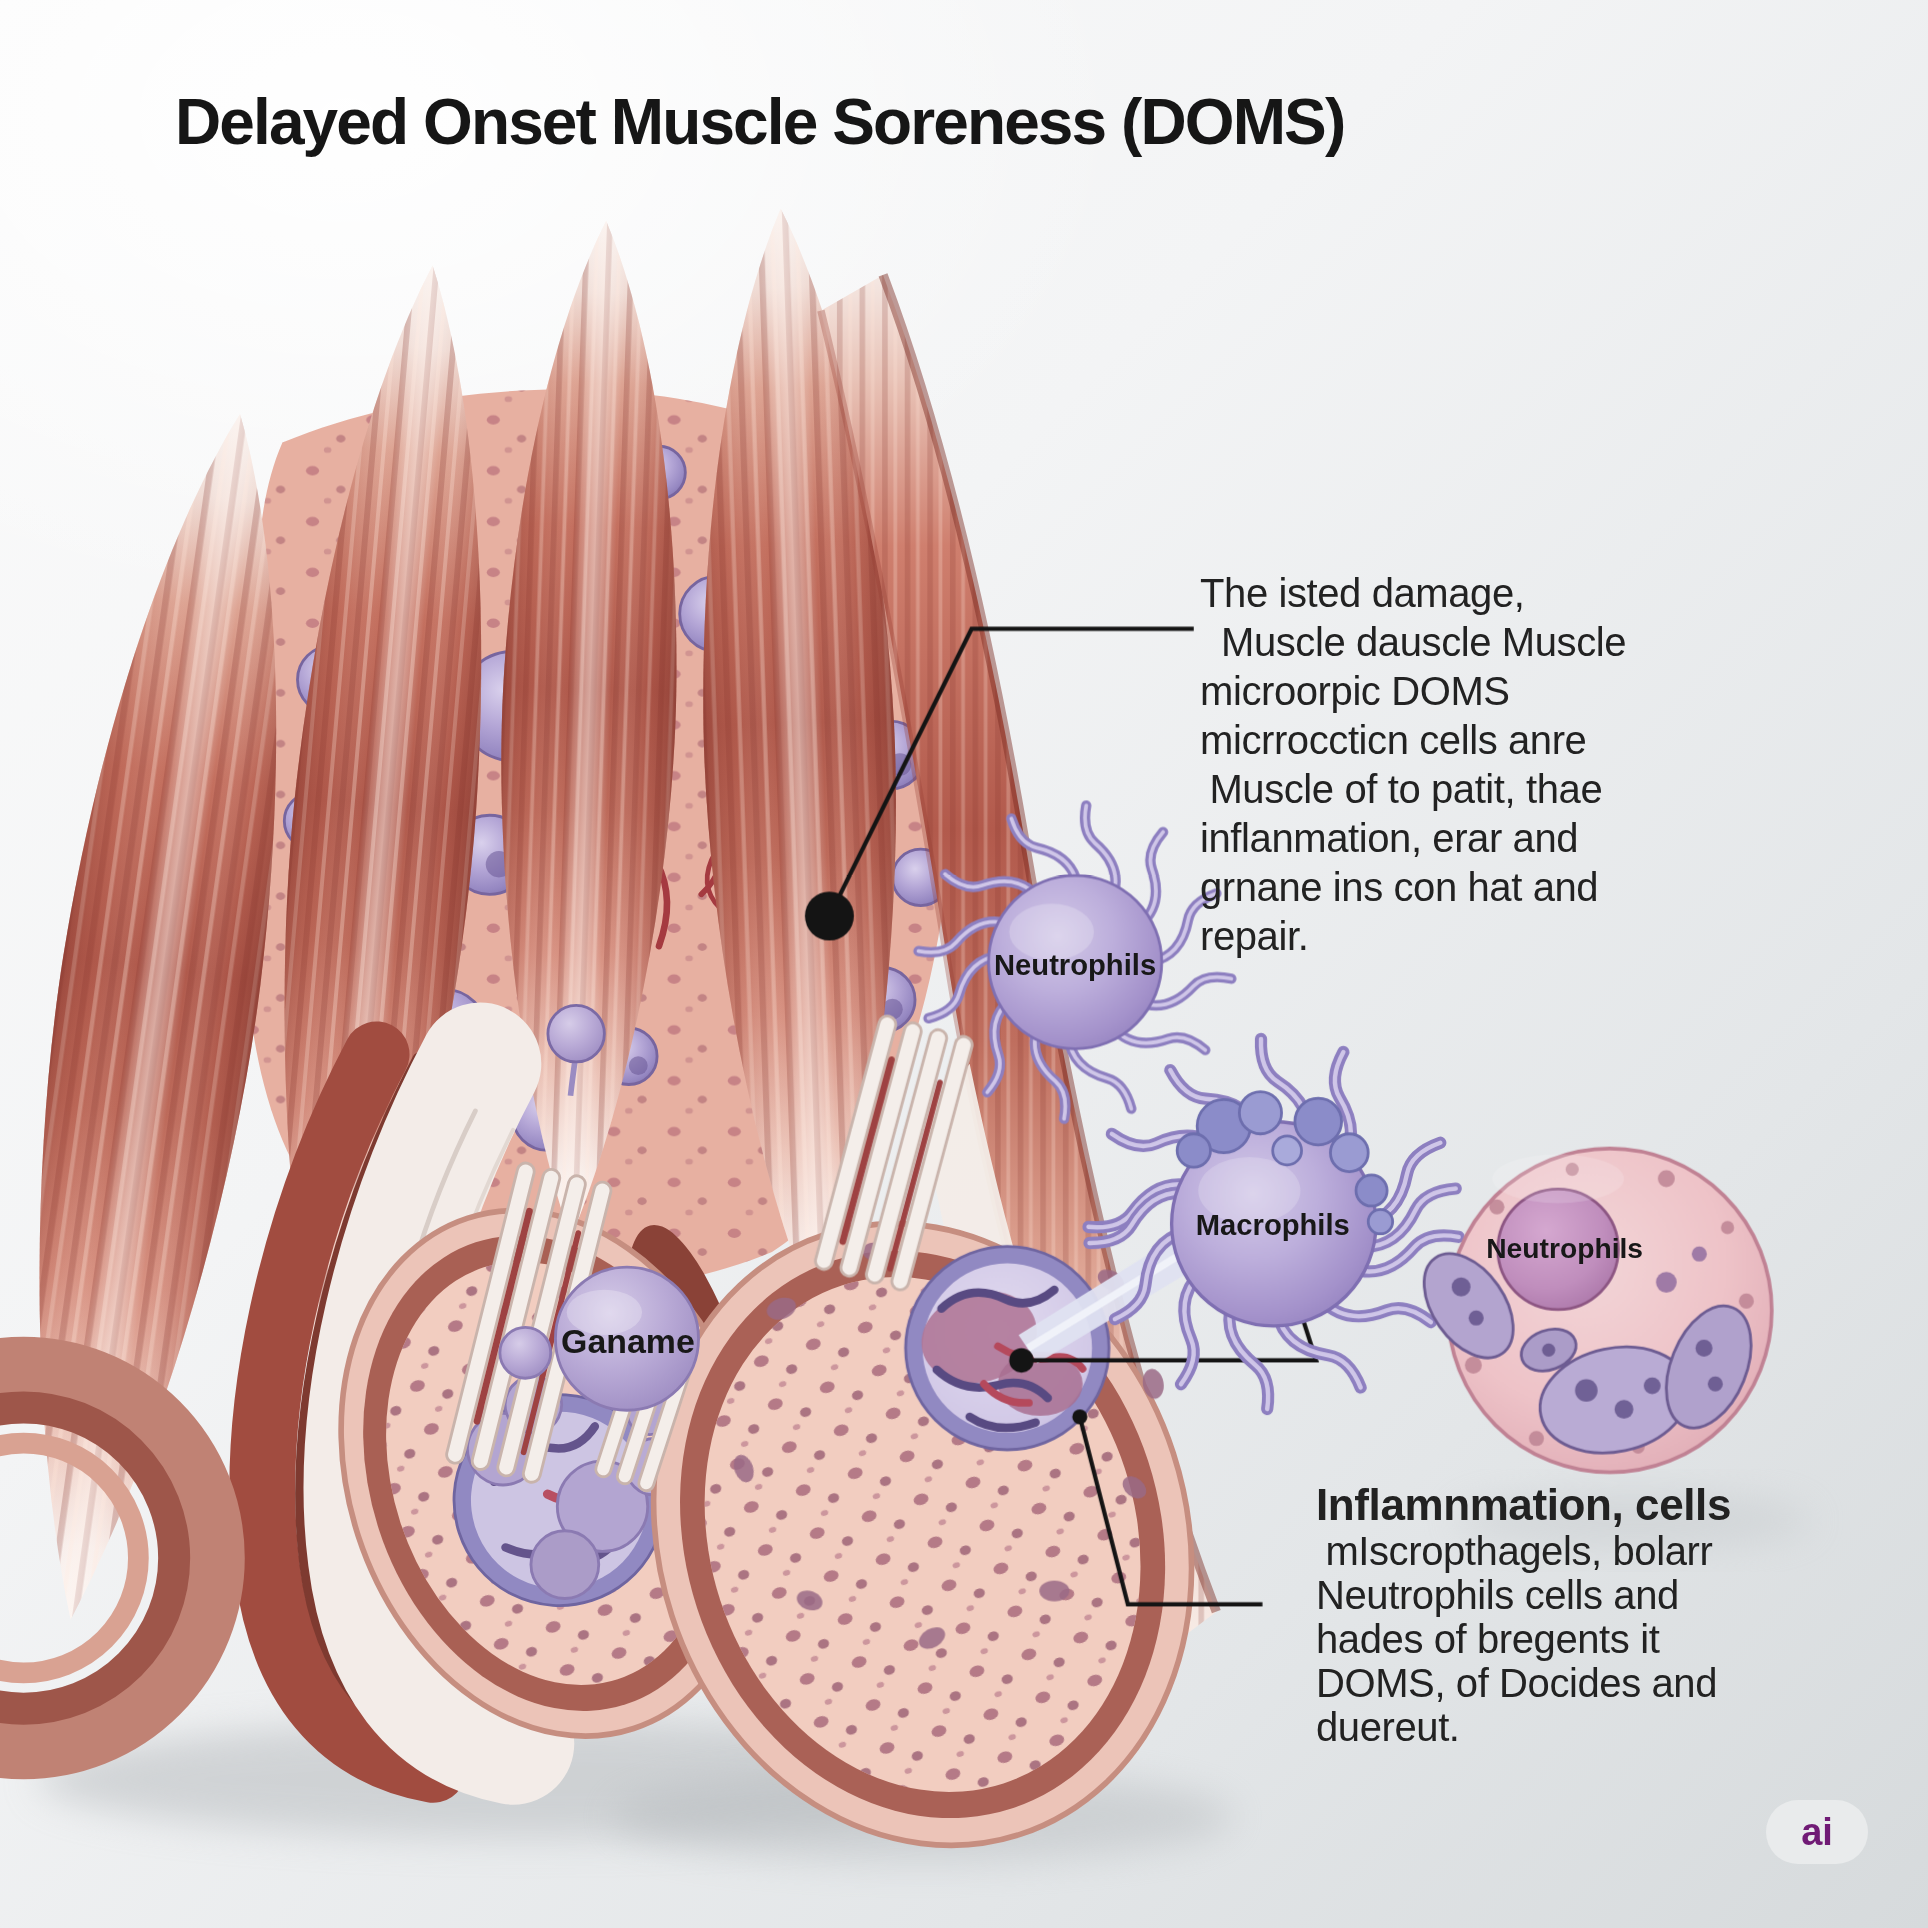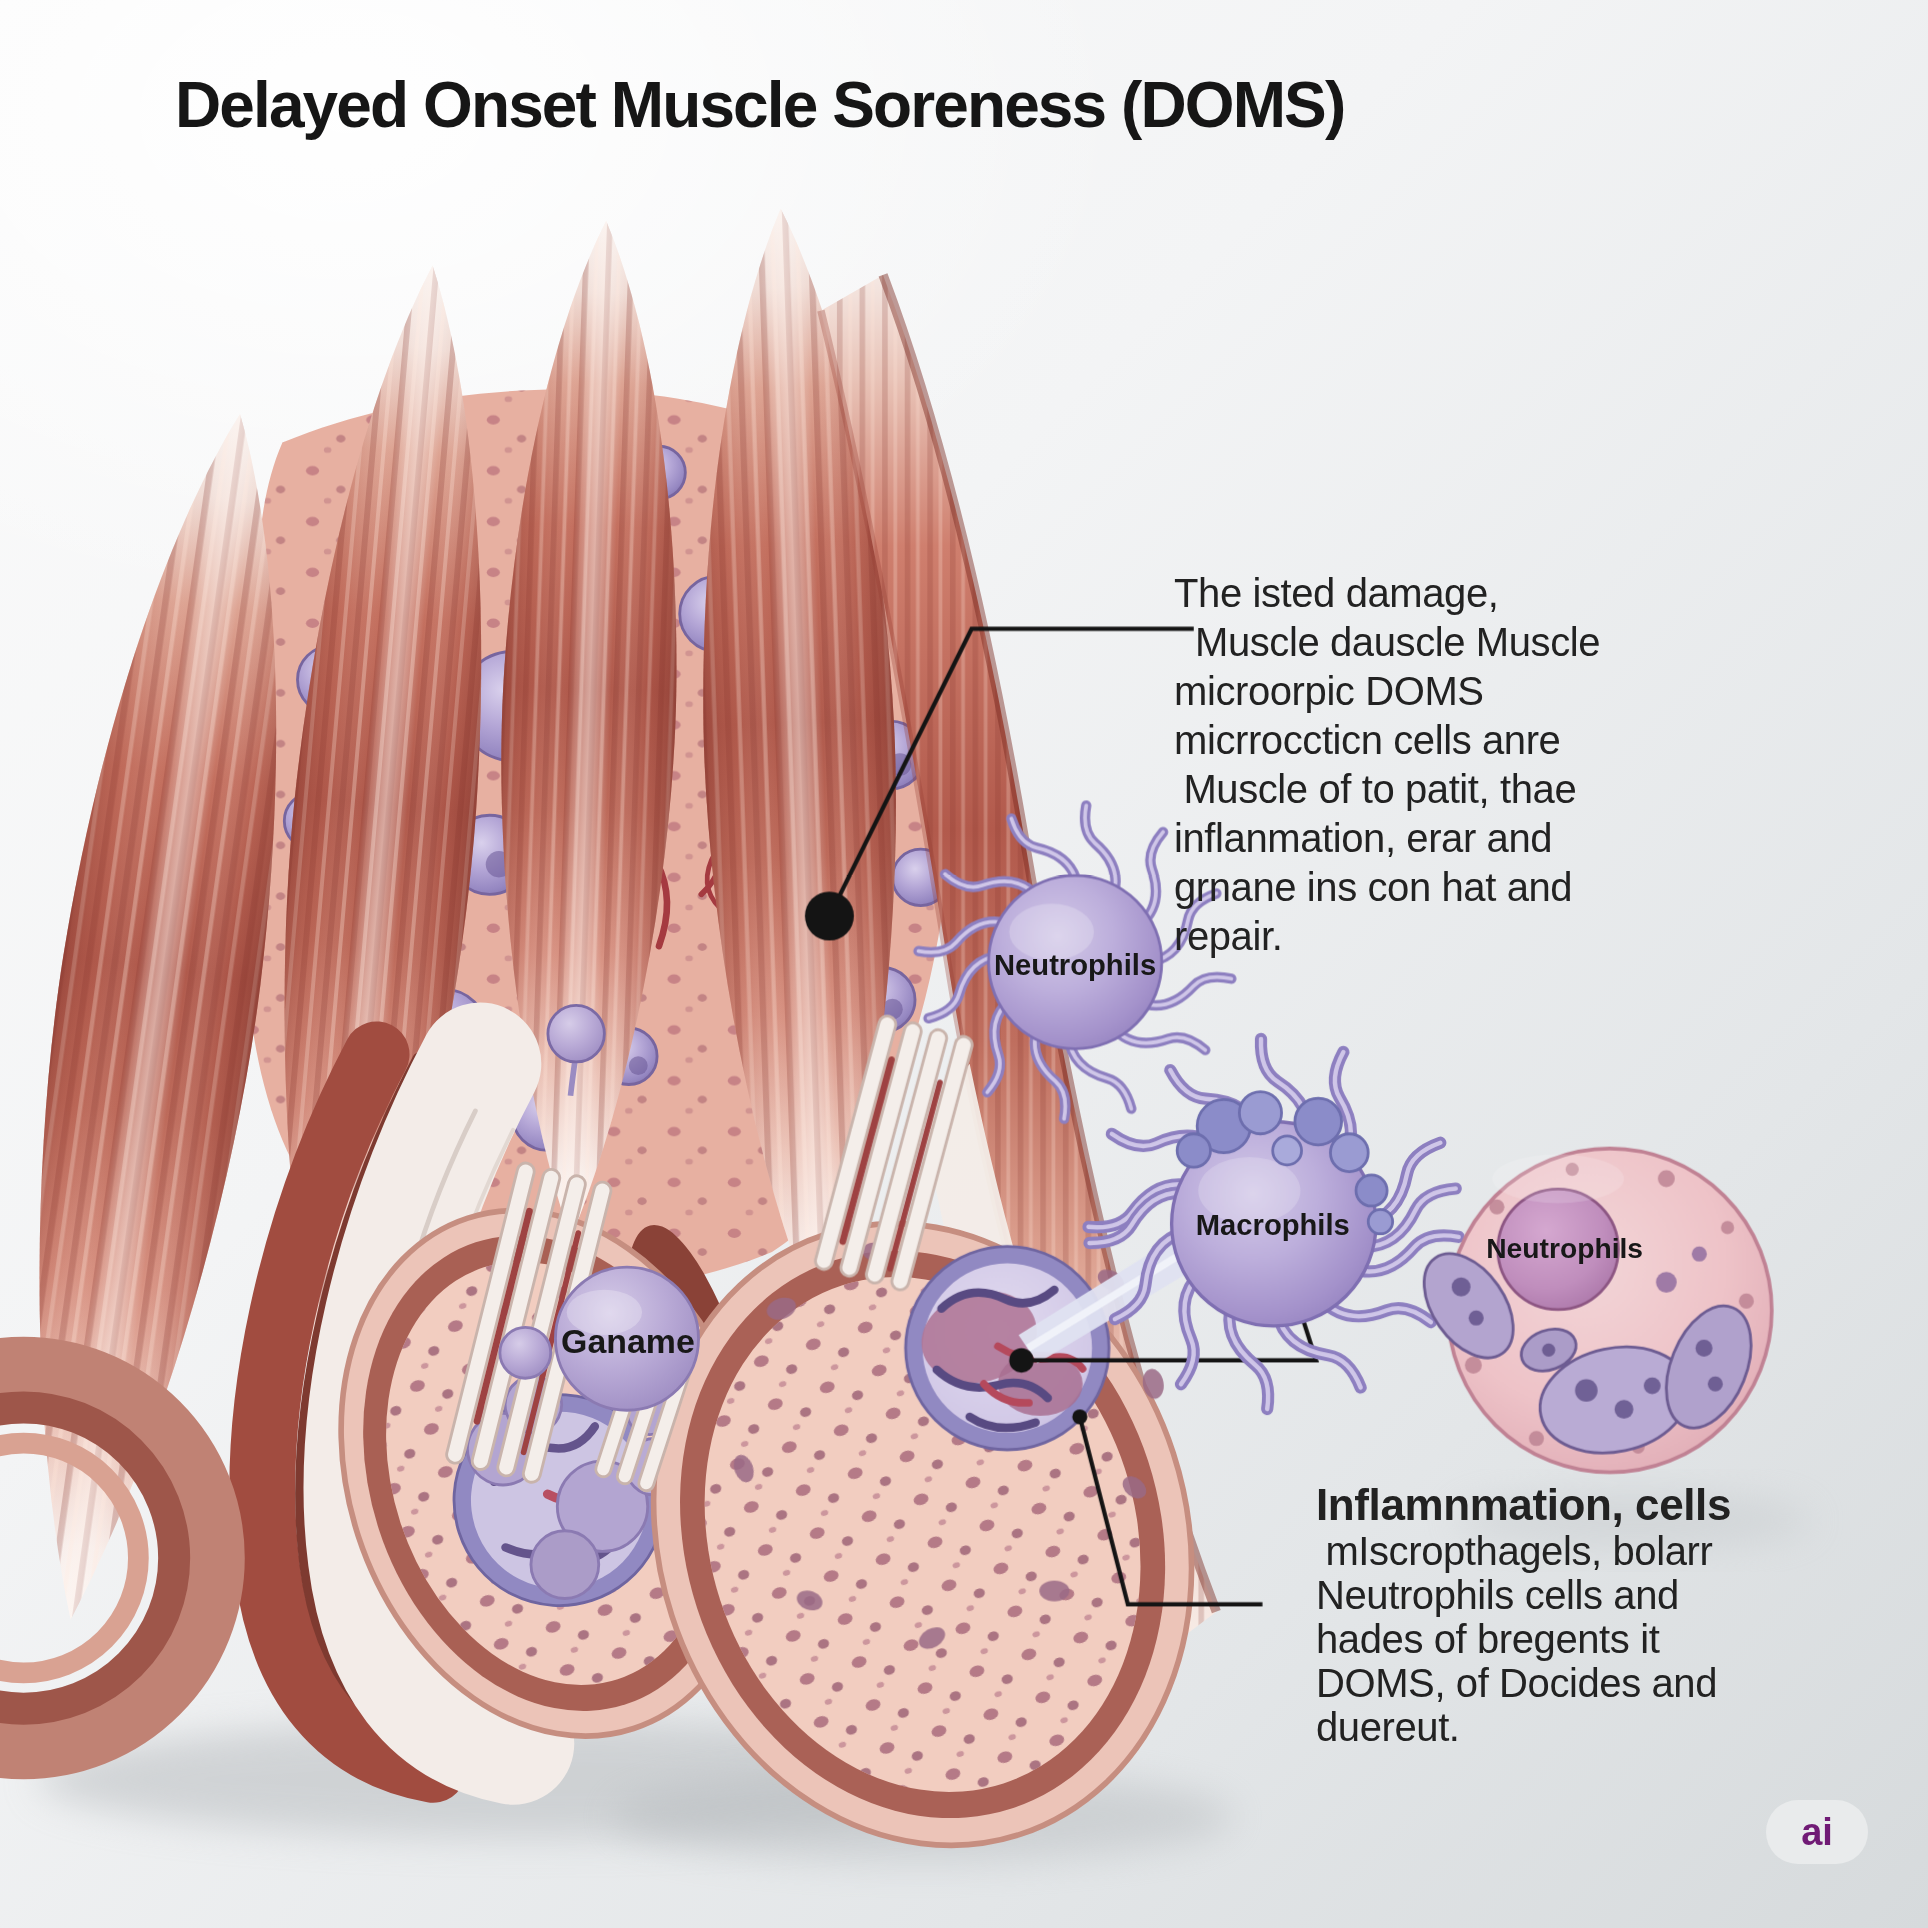--- a/index.html
+++ b/index.html
@@ -5,25 +5,25 @@
   html,body{margin:0;padding:0;background:#e9ebec;}
   .canvas{
     position:relative;width:1928px;height:1928px;overflow:hidden;
     background:
       radial-gradient(1318px 847px at 18% 6%, rgba(255,255,255,.95), rgba(255,255,255,0) 60%),
       linear-gradient(135deg,#fbfbfb 0%,#f3f4f5 38%,#e3e6e8 75%,#d6dadc 100%);
     font-family:"Liberation Sans", sans-serif;
   }
   .art{position:absolute;left:0;top:0;}
   .title{
-    position:absolute;left:175px;top:68px;
+    position:absolute;left:175px;top:85px;
     font-size:64px;font-weight:700;letter-spacing:-1.9px;color:#161616;white-space:nowrap;text-align:right;
   }
   .tblock{position:absolute;color:#222;}
-  .tb-upper{left:1174px;top:569px;width:565px;font-size:40px;line-height:49px;letter-spacing:-0.4px;}
+  .tb-upper{left:1200px;top:569px;width:565px;font-size:40px;line-height:49px;letter-spacing:-0.4px;}
   .tb-lower{left:1268px;top:1480px;width:565px;font-size:40px;line-height:44px;letter-spacing:-0.4px;margin-left:48px;}
   .tb-lower .heading{font-size:44px;font-weight:600;line-height:49px;}
   .ind1{padding-left:21px;}
   .ind2{padding-left:9.4px;}
   .watermark{
     position:absolute;left:1766px;top:1800px;width:102px;height:64px;border-radius:32px;
     background:#e9ebec;color:#701a75;font-size:38px;font-weight:700;
     display:flex;align-items:center;justify-content:center;
   }
 </style>

